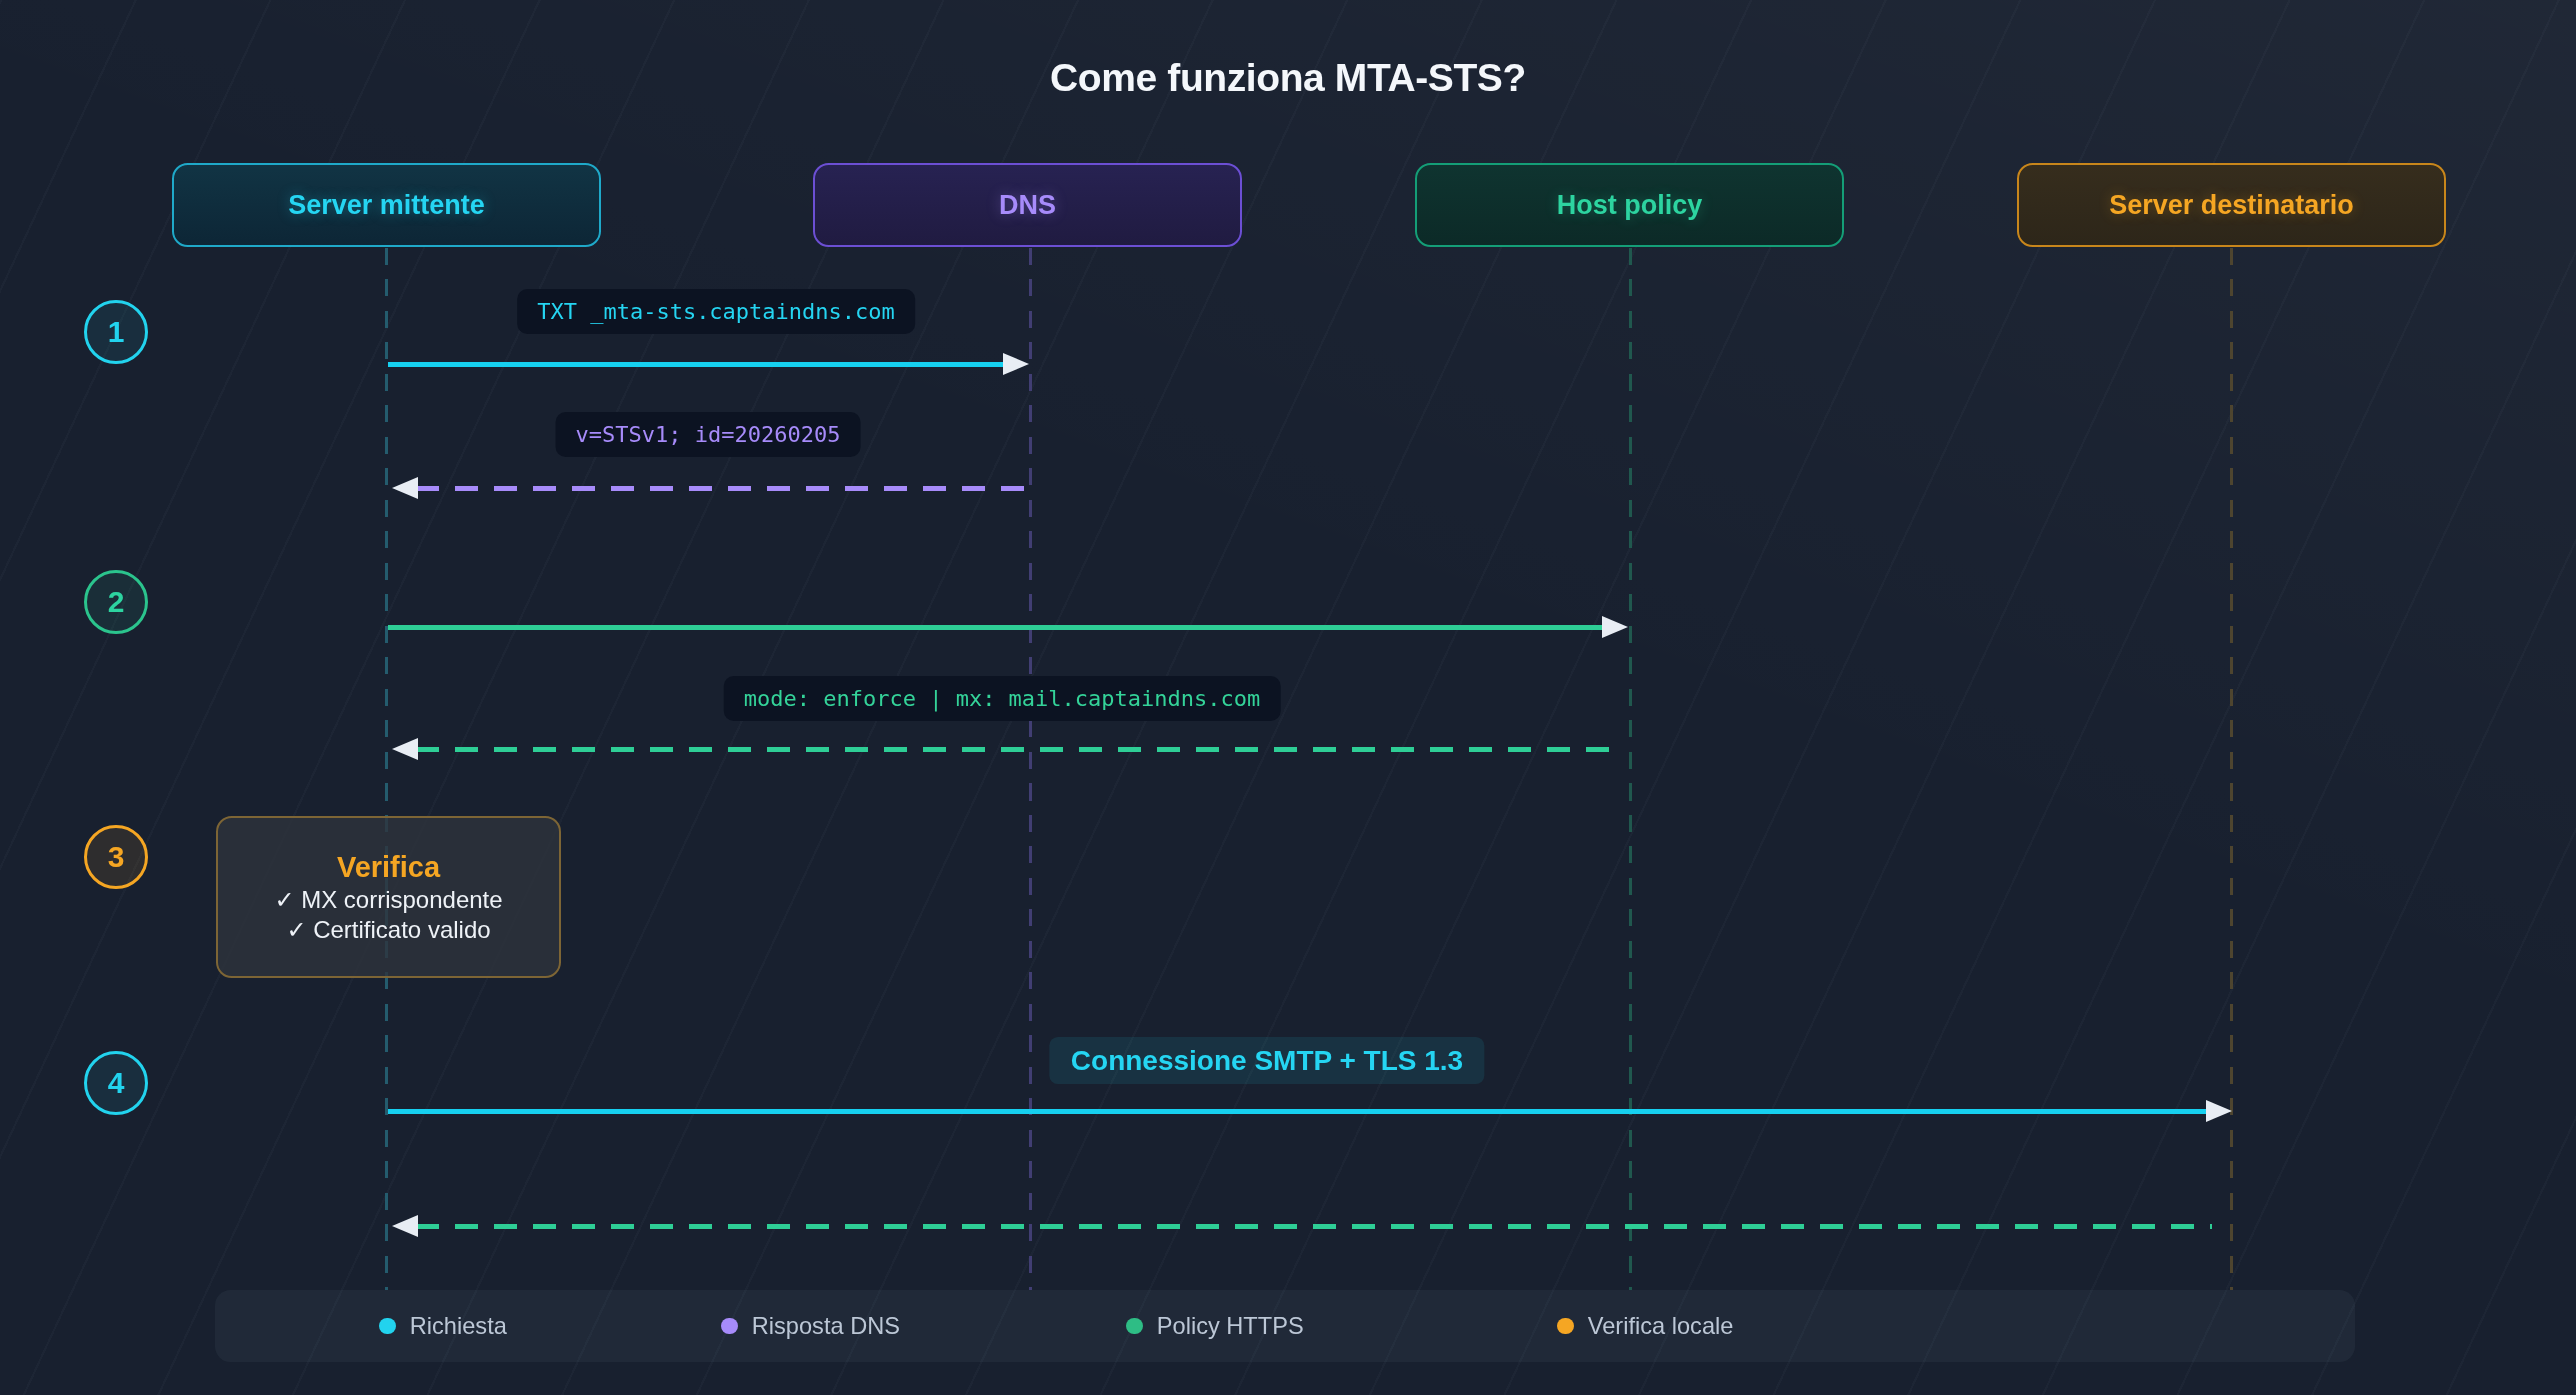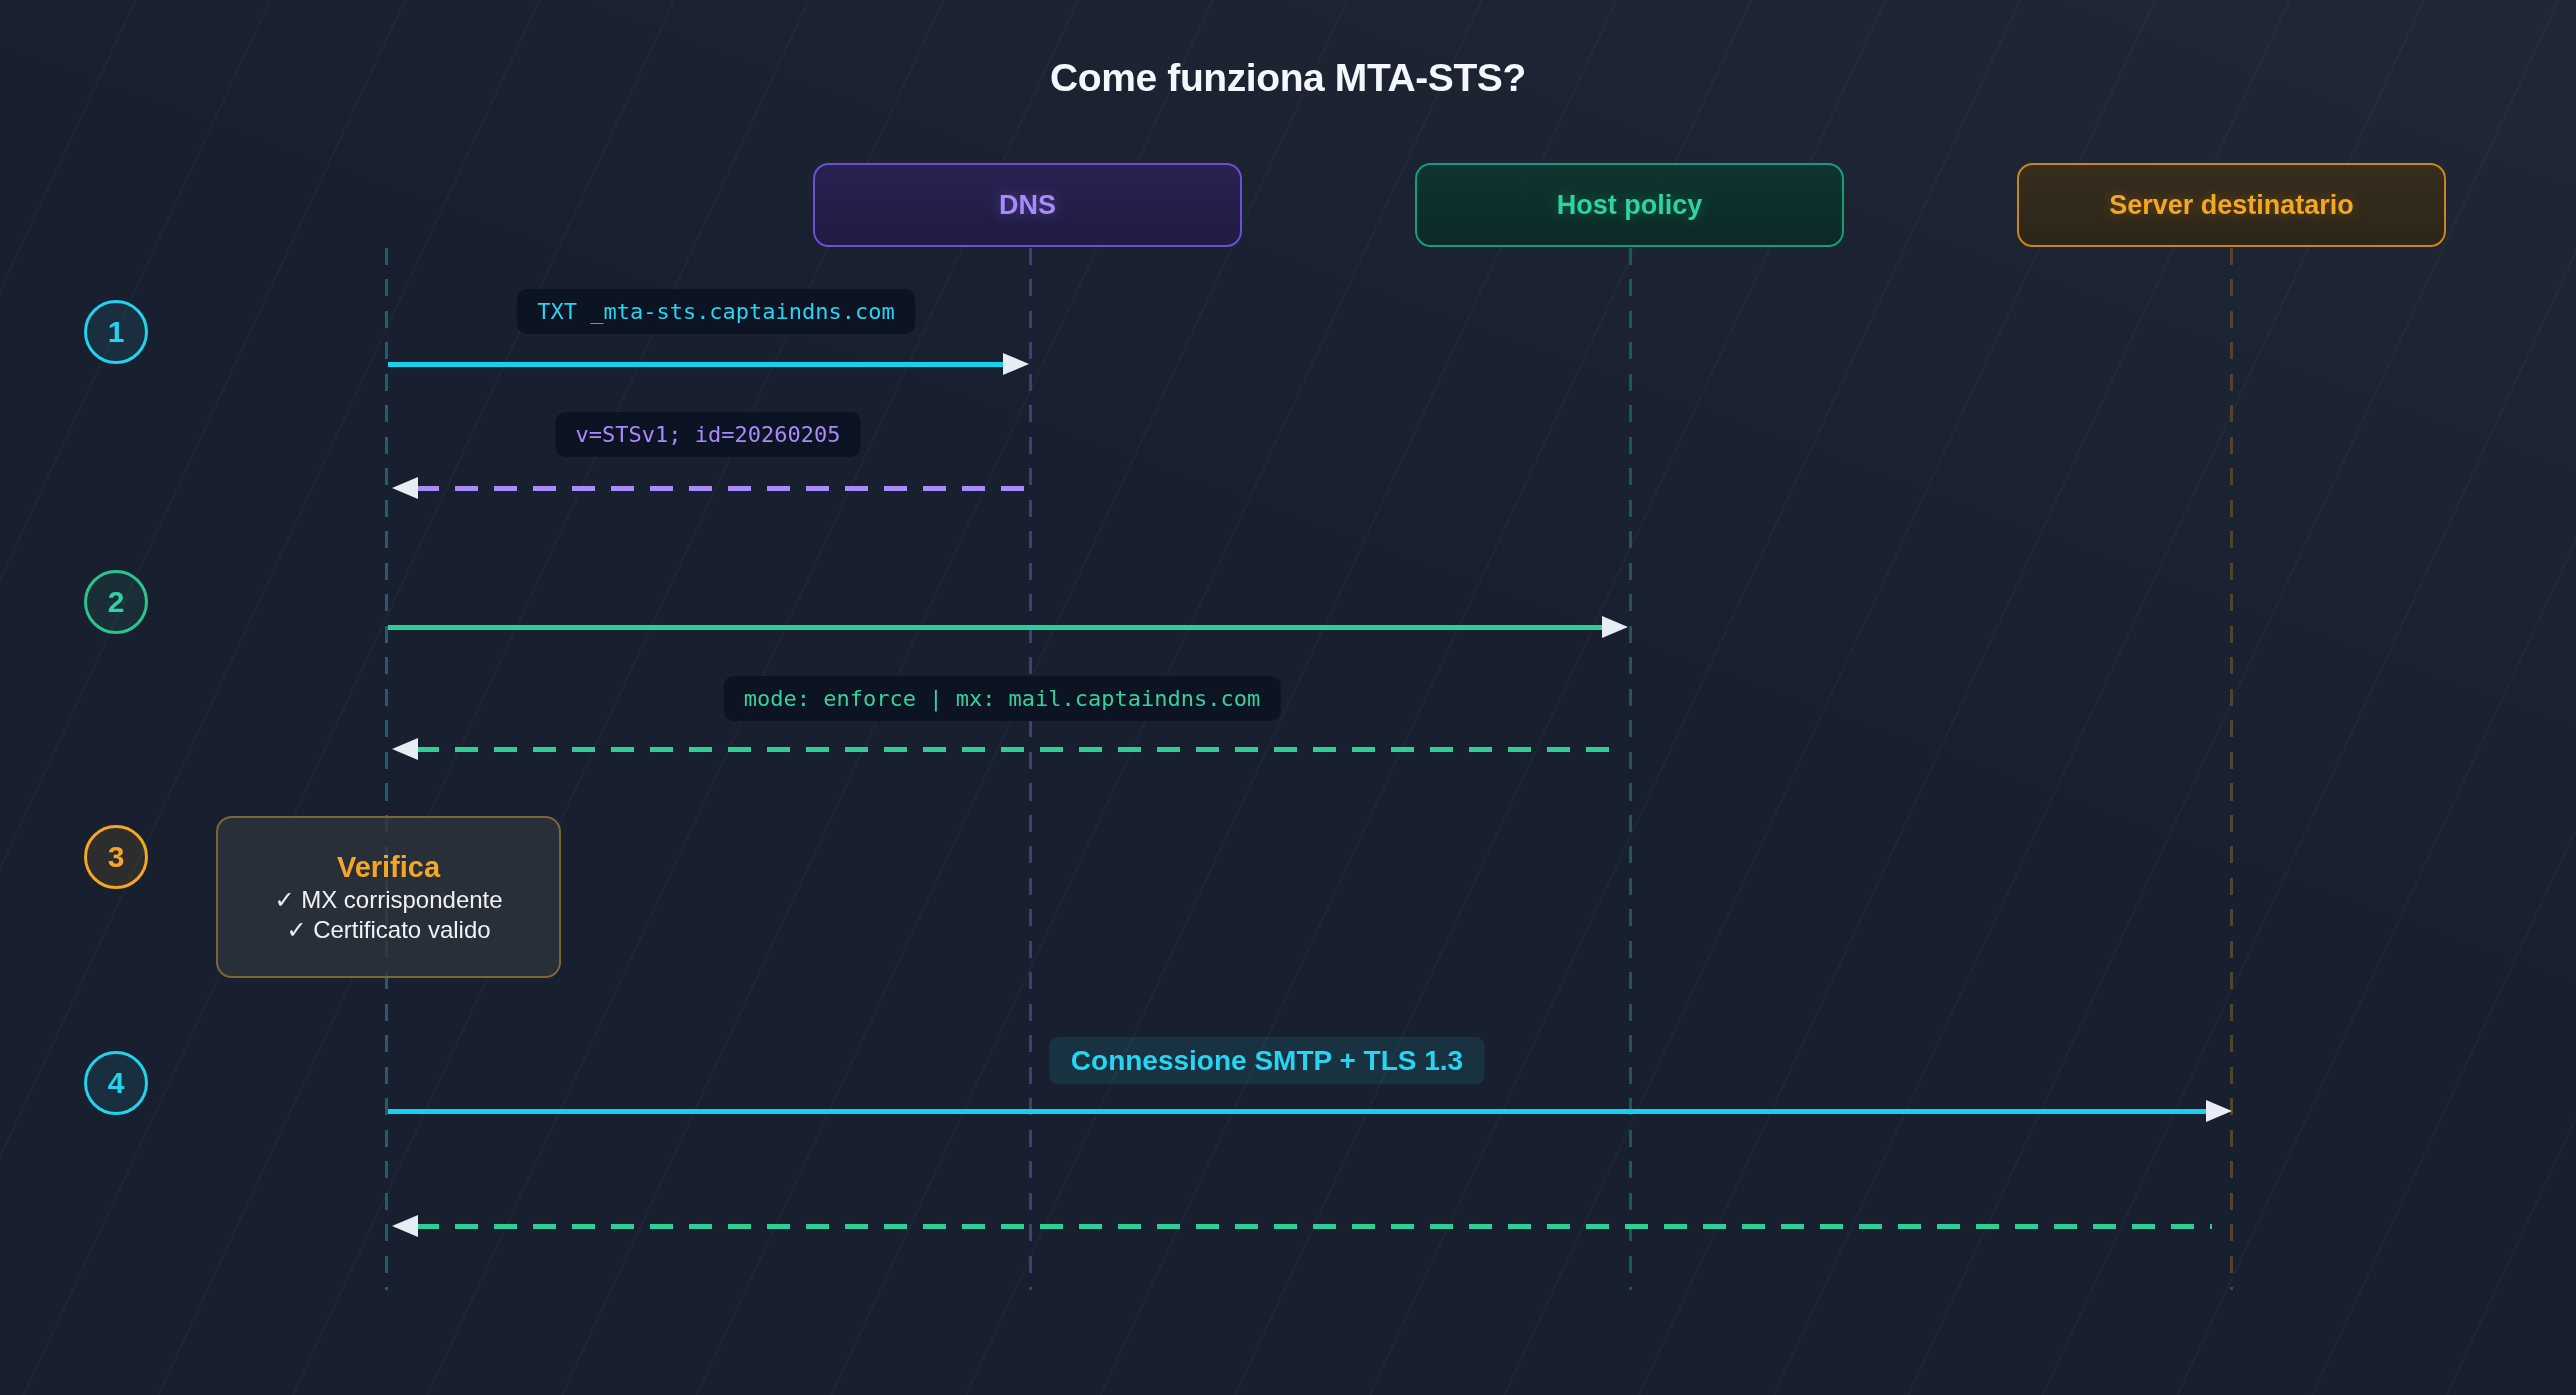--- a/index.html
+++ b/index.html
@@ -119,20 +119,23 @@
   .d-cyan{background:#22d3ee;} .d-purple{background:#a78bfa;}
   .d-green{background:#2ebd85;} .d-orange{background:#f5a623;}
 </style>
 </head>
 <body>
 
 <div class="stage">
 
   <h1 class="title">Come funziona MTA-STS?</h1>
 
+  <div class="actor c-cyan">
+      <span>Server mittente</span>
+    </div>
   <div class="actor c-green">
       <span>Host policy</span>
     </div>
   <div class="actor c-purple">
       <span>DNS</span>
     </div>
   <div class="actor c-orange">
       <span>Server destinatario</span>
     </div>
 
@@ -181,15 +184,33 @@
 
   <div class="badge b-cyan" style="left:1267px;top:1037px;">Connessione SMTP + TLS 1.3</div>
   <div class="arrow solid right a-cyan" style="left:388px;top:1109px;width:1820px;">
       <span class="head"></span>
     </div>
 
   <div class="arrow dashed left a-green" style="left:416px;top:1224px;width:1796px;">
       <span class="head"></span>
     </div>
 
+  <div class="legend">
+    <div class="legend-item li1">
+      <span class="dot d-cyan"></span>
+      <span class="lbl">Richiesta</span>
+    </div>
+    <div class="legend-item li2">
+      <span class="dot d-purple"></span>
+      <span class="lbl">Risposta DNS</span>
+    </div>
+    <div class="legend-item li3">
+      <span class="dot d-green"></span>
+      <span class="lbl">Policy HTTPS</span>
+    </div>
+    <div class="legend-item li4">
+      <span class="dot d-orange"></span>
+      <span class="lbl">Verifica locale</span>
+    </div>
+  </div>
 
 </div>
 
 
 </body></html>

